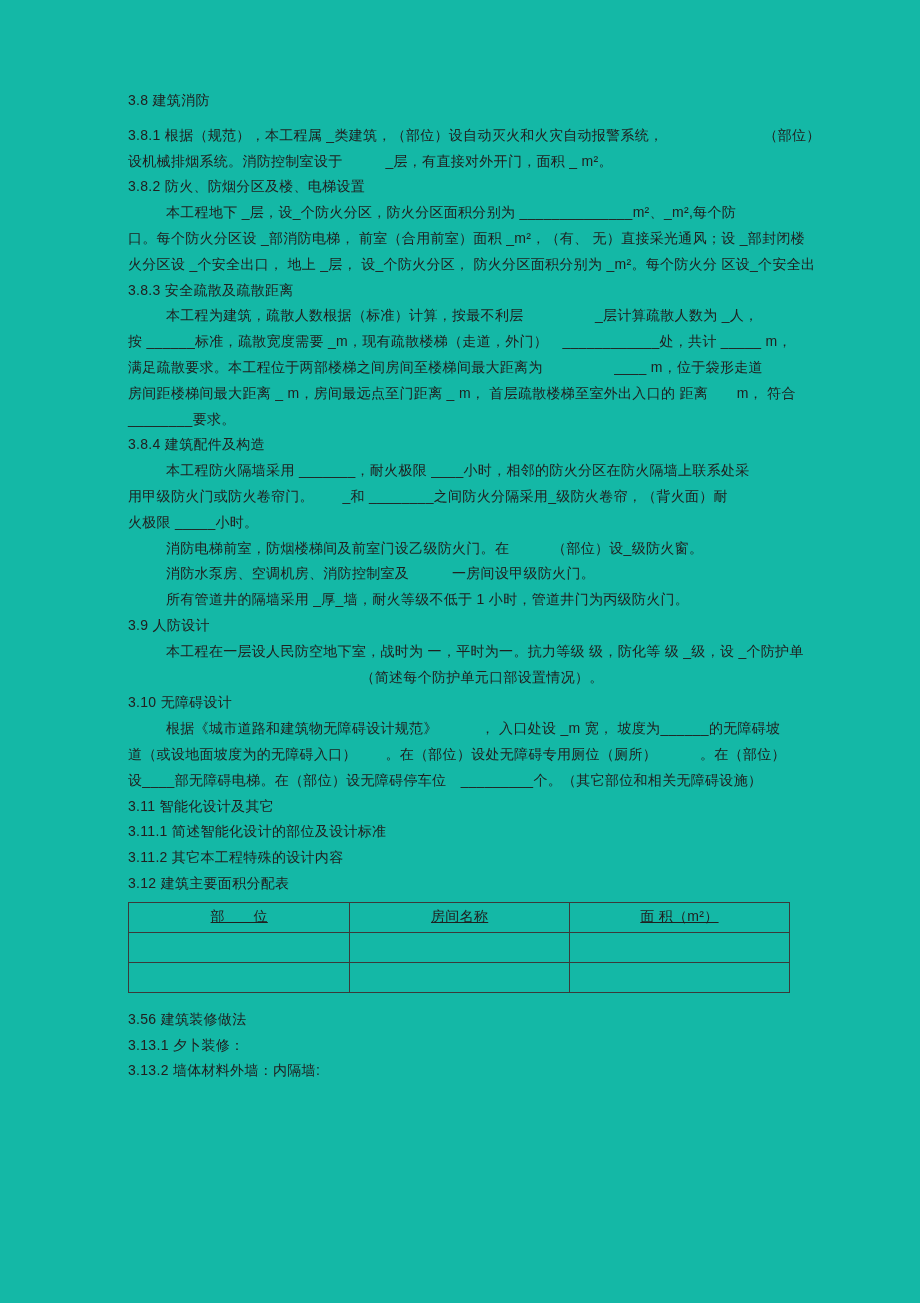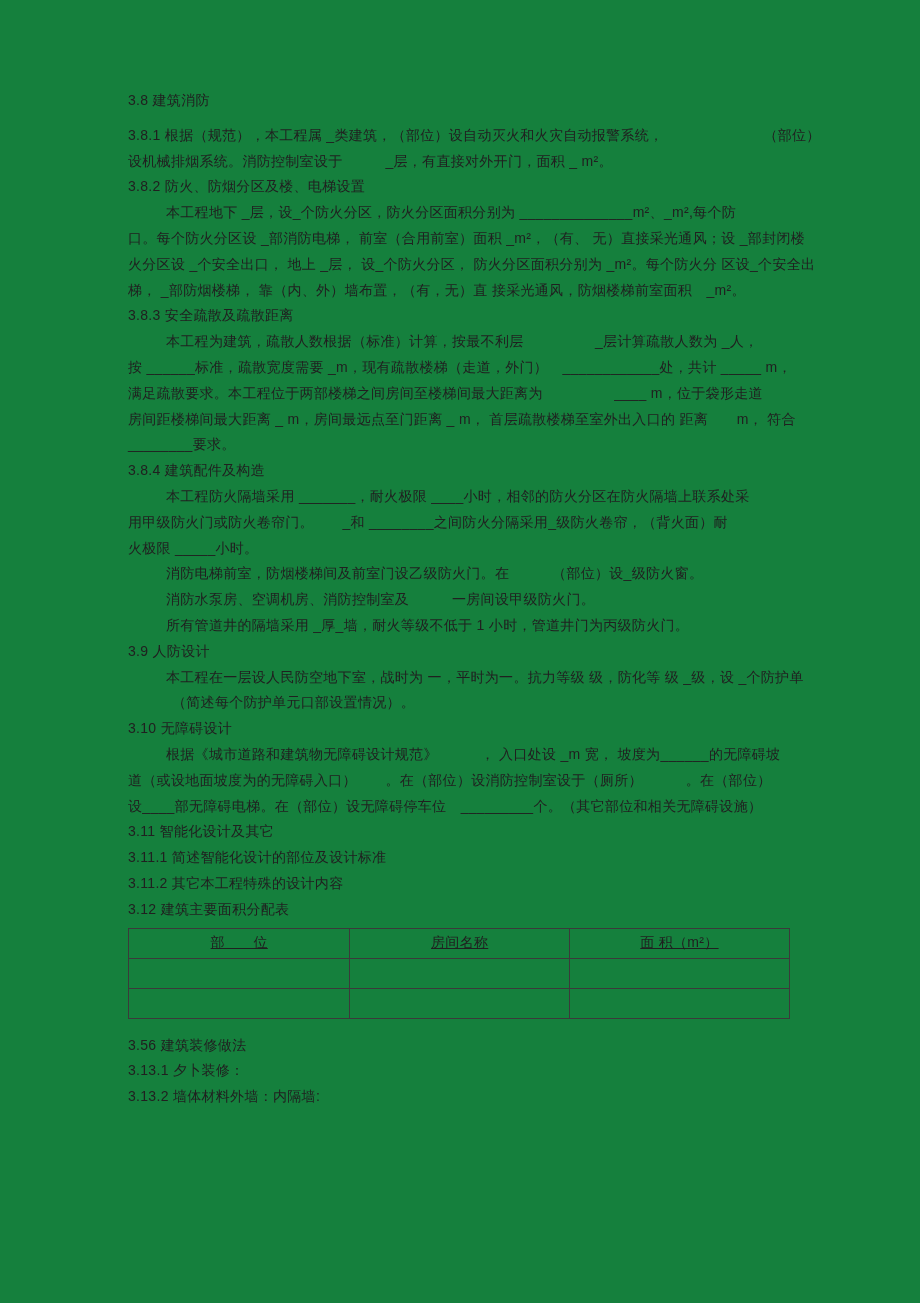--- a/index.html
+++ b/index.html
@@ -13,33 +13,33 @@
     position: relative;
     font-family: "Liberation Sans", "DejaVu Sans", sans-serif;
     color: #202020;
     overflow: hidden;
   }
   .page {
     box-sizing: border-box;
     width: 920px;
     height: 1303px;
     padding: 88px 128px 0 128px;
-    background: #15803d;
+    background: #14b8a6;
   }
   .ln {
     margin: 0;
     font-size: 14px;
     line-height: 25.8px;
     letter-spacing: 0.3px;
     white-space: pre;
     color: #202020;
   }
   .gap { margin-bottom: 9px; }
   .indent { padding-left: 38px; }
-  .indent2 { padding-left: 44px; }
+  .indent2 { padding-left: 44px; text-align: center; }
   .u {
     text-underline-offset: 3px;
   }
   table.area-table {
     border-collapse: collapse;
     width: 662px;
     margin-top: 5px;
     margin-bottom: 14px;
     table-layout: fixed;
   }
@@ -61,40 +61,39 @@
 <div class="page">
 
   <div id="lines-before">
       <p class="ln gap"><span>3.8 建筑消防</span></p>
       <p class="ln"><span>3.8.1 根据（规范），本工程属 _类建筑，</span><span class="u">（部位）设</span><span>自动灭火和火灾自动报警系统，　　　　　　　</span><span class="u">（部位）　</span></p>
       <p class="ln"><span>设机械排烟系统。消防控制室设于　　　_层，有直接对外开门，面积 _ m²。</span></p>
       <p class="ln"><span>3.8.2 防火、防烟分区及楼、电梯设置</span></p>
       <p class="ln indent"><span>本工程地下 _层，设_个防火分区，防火分区面积分别为 ______________m²、_m²,每个防</span></p>
       <p class="ln"><span>口。每个防火分区设 _部消防电梯， 前室（合用前室）面积 _m²，（有、 无）直接采光通风；设 _部封闭楼</span></p>
       <p class="ln"><span>火分区设 _个安全出口， 地上 _层， 设_个防火分区， 防火分区面积分别为 _m²。每个防火分 区设_个安全出</span></p>
-      <p class="ln"><span>梯， _部防烟楼梯， 靠（内、外）墙布置，</span><span class="u">（有，无）直</span><span> 接采光通风，防烟楼梯前室面积　_m²。</span></p>
       <p class="ln"><span>3.8.3 安全疏散及疏散距离</span></p>
       <p class="ln indent"><span>本工程为建筑，疏散人数根</span><span class="u">据（标准）计算</span><span>，按最不利层　　　　　_层计算疏散人数为 _人，</span></p>
       <p class="ln"><span>按 ______标准，疏散宽度需要 _m，现有疏散楼梯（走道，外门）　____________处，共计 _____ m，</span></p>
       <p class="ln"><span>满足疏散要求。本工程位于两部楼梯之间房间至楼梯间最大距离为　　　　　____ m，位于袋形走道</span></p>
       <p class="ln"><span>房间距楼梯间最大距离 _ m，房间最远点至门距离 _ m， 首层疏散楼梯至室外出入口的 距离　　m， 符合</span></p>
       <p class="ln"><span>________要求。</span></p>
       <p class="ln"><span>3.8.4 建筑配件及构造</span></p>
       <p class="ln indent"><span>本工程防火隔墙采用 _______，耐火极限 ____小时，相邻的防火分区在防火隔墙上联系处采</span></p>
       <p class="ln"><span>用甲级防火门或防火卷帘门。　　_和 ________之间防火分隔采用_级防火卷帘，（背火面）耐</span></p>
       <p class="ln"><span>火极限 _____小时。</span></p>
       <p class="ln indent"><span>消防电梯前室，防烟楼梯间及前室门设乙级防火门。在　　　</span><span class="u">（部位）</span><span>设_级防火窗。</span></p>
       <p class="ln indent"><span>消防水泵房、空调机房、消防控制室及　　　一房间设甲级防火门。</span></p>
       <p class="ln indent"><span>所有管道井的隔墙采用 _厚_墙，耐火等级不低于 1 小时，管道井门为丙级防火门。</span></p>
       <p class="ln"><span>3.9 人防设计</span></p>
       <p class="ln indent"><span>本工程在一层设人民防空地下室，战时为 一，平时为一。抗力等级 级，防化等 级 _级，设 _个防护单</span></p>
       <p class="ln indent2"><span>（简述每个防护单元口部设置情况）。</span></p>
       <p class="ln"><span>3.10 无障碍设计</span></p>
       <p class="ln indent"><span>根据《城市道路和建筑物无障碍设计规范》　　　， 入口处设 _m 宽， 坡度为______的无障碍坡</span></p>
-      <p class="ln"><span>道（或设地面坡度为的无障碍入口）　　。在</span><span class="u">（部位）设</span><span>消防控制室设于（厕所）　　　。在</span><span class="u">（部位）</span></p>
+      <p class="ln"><span>道（或设地面坡度为的无障碍入口）　　。在</span><span class="u">（部位）设</span><span>处无障碍专用厕位（厕所）　　　。在</span><span class="u">（部位）</span></p>
       <p class="ln"><span>设____部无障碍电梯。在（</span><span class="u">部位）设无</span><span>障碍停车位　_________个。（其它部位和相关无障碍设施）</span></p>
       <p class="ln"><span>3.11 智能化设计及其它</span></p>
       <p class="ln"><span>3.11.1 简述智能化设计的部位及设计标准</span></p>
       <p class="ln"><span>3.11.2 其它本工程特殊的设计内容</span></p>
       <p class="ln"><span>3.12 建筑主要面积分配表</span></p>
     </div>
 
   <table class="area-table">
     <thead>
       <tr>

